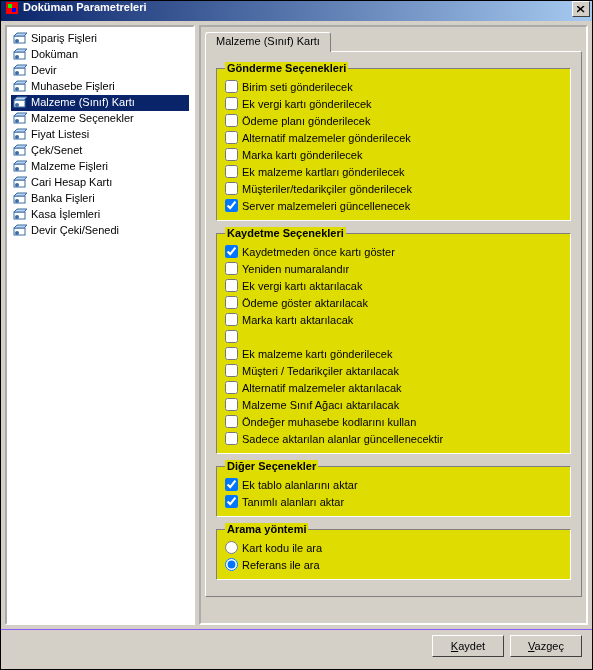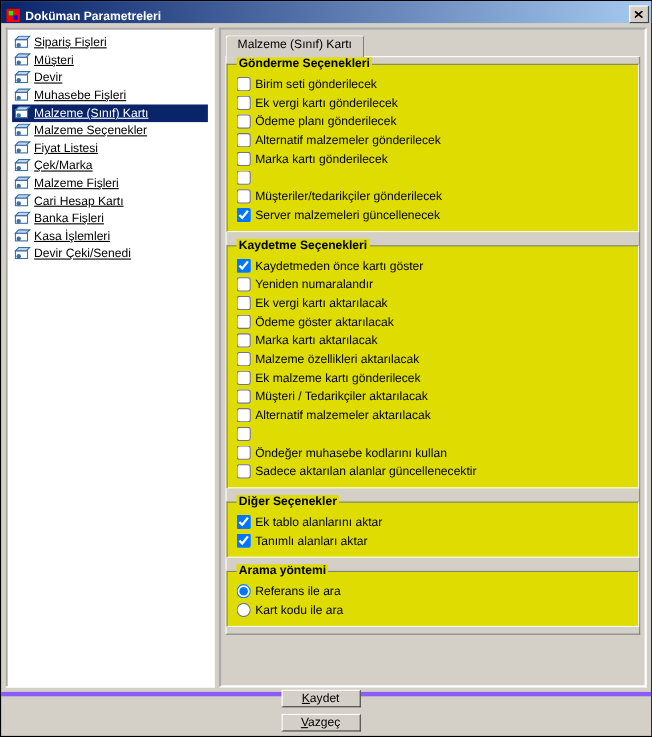--- a/index.html
+++ b/index.html
@@ -1,36 +1,36 @@
 <!DOCTYPE html>
 <html><head>
 <meta charset="utf-8">
 <style>
   html,body{margin:0;padding:0;font-family:Tahoma,Arial,sans-serif;font-size:11px;background:#d4d0c8;}
   .window{width:593px;height:670px;background:#d4d0c8;position:relative;box-sizing:border-box;border:1px solid #000;}
-  .title-bar{height:20px;background:linear-gradient(to right,#0a246a,#a6caf0);color:#fff;display:flex;align-items:flex-end;padding:0 2px 0 4px;font-weight:bold;}
+  .title-bar{height:20px;background:linear-gradient(to right,#0a246a,#a6caf0);color:#fff;display:flex;align-items:flex-start;padding:0 2px 0 4px;font-weight:bold;}
   .title-bar .icon{width:14px;height:14px;margin-right:4px;display:flex;align-items:center;justify-content:center;}
   .title-bar .spacer{flex:1;}
   .title-btn{width:16px;height:14px;background:#d4d0c8;border:1px solid #fff;border-right-color:#404040;border-bottom-color:#404040;display:flex;align-items:center;justify-content:center;color:#000;font-family:Arial;font-size:10px;font-weight:bold;cursor:pointer;}
   .body{display:flex;height:608px;padding:4px;gap:4px;box-sizing:border-box;}
   .left-panel{width:190px;border:2px inset #fff;background:#fff;padding:4px;box-sizing:border-box;overflow:auto;}
-  .nav-item{display:flex;align-items:center;padding:1px 2px;cursor:pointer;white-space:nowrap;text-decoration:underline;}
+  .nav-item{display:flex;padding:1px 2px;cursor:pointer;white-space:nowrap;}
   .nav-item .nicon{width:16px;height:14px;margin-right:2px;flex-shrink:0;}
   .nav-item.selected{background:#0a246a;color:#fff;}
   .right-panel{flex:1;border:2px inset #fff;background:#d4d0c8;box-sizing:border-box;padding:4px;overflow:auto;}
   .tab-strip{display:flex;height:20px;}
   .tab{border:1px solid #808080;border-bottom:none;background:#d4d0c8;padding:2px 10px 0 10px;border-top-left-radius:3px;border-top-right-radius:3px;border-top-color:#fff;border-left-color:#fff;cursor:pointer;position:relative;top:1px;}
-  .tab-content{border:1px solid #808080;border-top-color:#fff;border-left-color:#fff;padding:0;}
+  .tab-content{border:1px solid #808080;border-top-color:#fff;border-left-color:#fff;padding:10px;}
   fieldset{border:1px solid #808080;border-top-color:#fff;border-left-color:#fff;background:#e0e000;margin:0 0 6px 0;padding:4px 8px 6px 8px;}
   
   fieldset{border:1px solid #fff;border-top-color:#808080;border-left-color:#808080;background:#dedc00;}
   legend{background:#dedc00;padding:0 2px;font-weight:bold;color:#000;}
   .row{display:flex;align-items:center;height:17px;}
   .row input[type=checkbox],.row input[type=radio]{margin:0 4px 0 0;width:13px;height:13px;}
-  .footer{height:32px;display:flex;justify-content:flex-end;align-items:center;padding-right:10px;gap:6px;border-top:4px solid #8b5cf6;flex-direction:column;}
+  .footer{height:32px;display:flex;justify-content:flex-end;align-items:center;padding-right:10px;gap:6px;border-top:1px solid #8b5cf6;}
   .btn{min-width:72px;height:22px;background:#d4d0c8;border:1px solid #404040;border-top-color:#fff;border-left-color:#fff;cursor:pointer;font-family:inherit;font-size:11px;text-align:center;}
   .btn u{text-decoration:underline;}
   .yellow-group{background:#dedc00;}
   .nicon svg{display:block;}
 </style>
 </head>
 <body>
 
 <div class="window">
 
@@ -65,21 +65,21 @@
           <span>Sipariş Fişleri</span>
         </div>
         <div class="nav-item">
           <span class="nicon">
             <svg width="16" height="14">
               <rect x="1" y="4" width="11" height="7" fill="#fff" stroke="#3a6ea5"></rect>
               <path d="M1 4 L4 1 L14 1 L11 4 Z" fill="#bcd4ef" stroke="#3a6ea5"></path>
               <circle cx="4" cy="9" r="2" fill="#3a6ea5"></circle>
             </svg>
           </span>
-          <span>Müşteri</span>
+          <span>Doküman</span>
         </div>
         <div class="nav-item">
           <span class="nicon">
             <svg width="16" height="14">
               <rect x="1" y="4" width="11" height="7" fill="#fff" stroke="#3a6ea5"></rect>
               <path d="M1 4 L4 1 L14 1 L11 4 Z" fill="#bcd4ef" stroke="#3a6ea5"></path>
               <circle cx="4" cy="9" r="2" fill="#3a6ea5"></circle>
             </svg>
           </span>
           <span>Devir</span>
@@ -125,21 +125,21 @@
           <span>Fiyat Listesi</span>
         </div>
         <div class="nav-item">
           <span class="nicon">
             <svg width="16" height="14">
               <rect x="1" y="4" width="11" height="7" fill="#fff" stroke="#3a6ea5"></rect>
               <path d="M1 4 L4 1 L14 1 L11 4 Z" fill="#bcd4ef" stroke="#3a6ea5"></path>
               <circle cx="4" cy="9" r="2" fill="#3a6ea5"></circle>
             </svg>
           </span>
-          <span>Çek/Marka</span>
+          <span>Çek/Senet</span>
         </div>
         <div class="nav-item">
           <span class="nicon">
             <svg width="16" height="14">
               <rect x="1" y="4" width="11" height="7" fill="#fff" stroke="#3a6ea5"></rect>
               <path d="M1 4 L4 1 L14 1 L11 4 Z" fill="#bcd4ef" stroke="#3a6ea5"></path>
               <circle cx="4" cy="9" r="2" fill="#3a6ea5"></circle>
             </svg>
           </span>
           <span>Malzeme Fişleri</span>
@@ -212,20 +212,21 @@
               <label class="row">
                 <input type="checkbox" style="">
                 <span>Alternatif malzemeler gönderilecek</span>
               </label>
               <label class="row">
                 <input type="checkbox" style="">
                 <span>Marka kartı gönderilecek</span>
               </label>
               <label class="row">
                 <input type="checkbox" style="">
+                <span>Ek malzeme kartları gönderilecek</span>
               </label>
               <label class="row">
                 <input type="checkbox" style="">
                 <span>Müşteriler/tedarikçiler gönderilecek</span>
               </label>
               <label class="row">
                 <input type="checkbox" checked="" style="">
                 <span>Server malzemeleri güncellenecek</span>
               </label>
             </div>
@@ -249,36 +250,36 @@
               <label class="row">
                 <input type="checkbox" style="">
                 <span>Ödeme göster aktarılacak</span>
               </label>
               <label class="row">
                 <input type="checkbox" style="">
                 <span>Marka kartı aktarılacak</span>
               </label>
               <label class="row">
                 <input type="checkbox" style="">
-                <span>Malzeme özellikleri aktarılacak</span>
               </label>
               <label class="row">
                 <input type="checkbox" style="">
                 <span>Ek malzeme kartı gönderilecek</span>
               </label>
               <label class="row">
                 <input type="checkbox" style="">
                 <span>Müşteri / Tedarikçiler aktarılacak</span>
               </label>
               <label class="row">
                 <input type="checkbox" style="">
                 <span>Alternatif malzemeler aktarılacak</span>
               </label>
               <label class="row">
                 <input type="checkbox" style="">
+                <span>Malzeme Sınıf Ağacı aktarılacak</span>
               </label>
               <label class="row">
                 <input type="checkbox" style="">
                 <span>Öndeğer muhasebe kodlarını kullan</span>
               </label>
               <label class="row">
                 <input type="checkbox" style="">
                 <span>Sadece aktarılan alanlar güncellenecektir</span>
               </label>
             </div>
@@ -295,26 +296,26 @@
                 <input type="checkbox" checked="" style="">
                 <span>Tanımlı alanları aktar</span>
               </label>
             </div>
         </fieldset>
 
         <fieldset class="yellow-group">
           <legend>Arama yöntemi</legend>
           <div id="search-items">
               <label class="row">
+                <input type="radio" name="search" style="">
+                <span>Kart kodu ile ara</span>
+              </label>
+              <label class="row">
                 <input type="radio" name="search" checked="" style="">
                 <span>Referans ile ara</span>
-              </label>
-              <label class="row">
-                <input type="radio" name="search" style="">
-                <span>Kart kodu ile ara</span>
               </label>
             </div>
         </fieldset>
 
       </div>
     </div>
   </div>
 
   <div class="footer">
     <button class="btn"><u>K</u><span id="save-rest">aydet</span></button>

